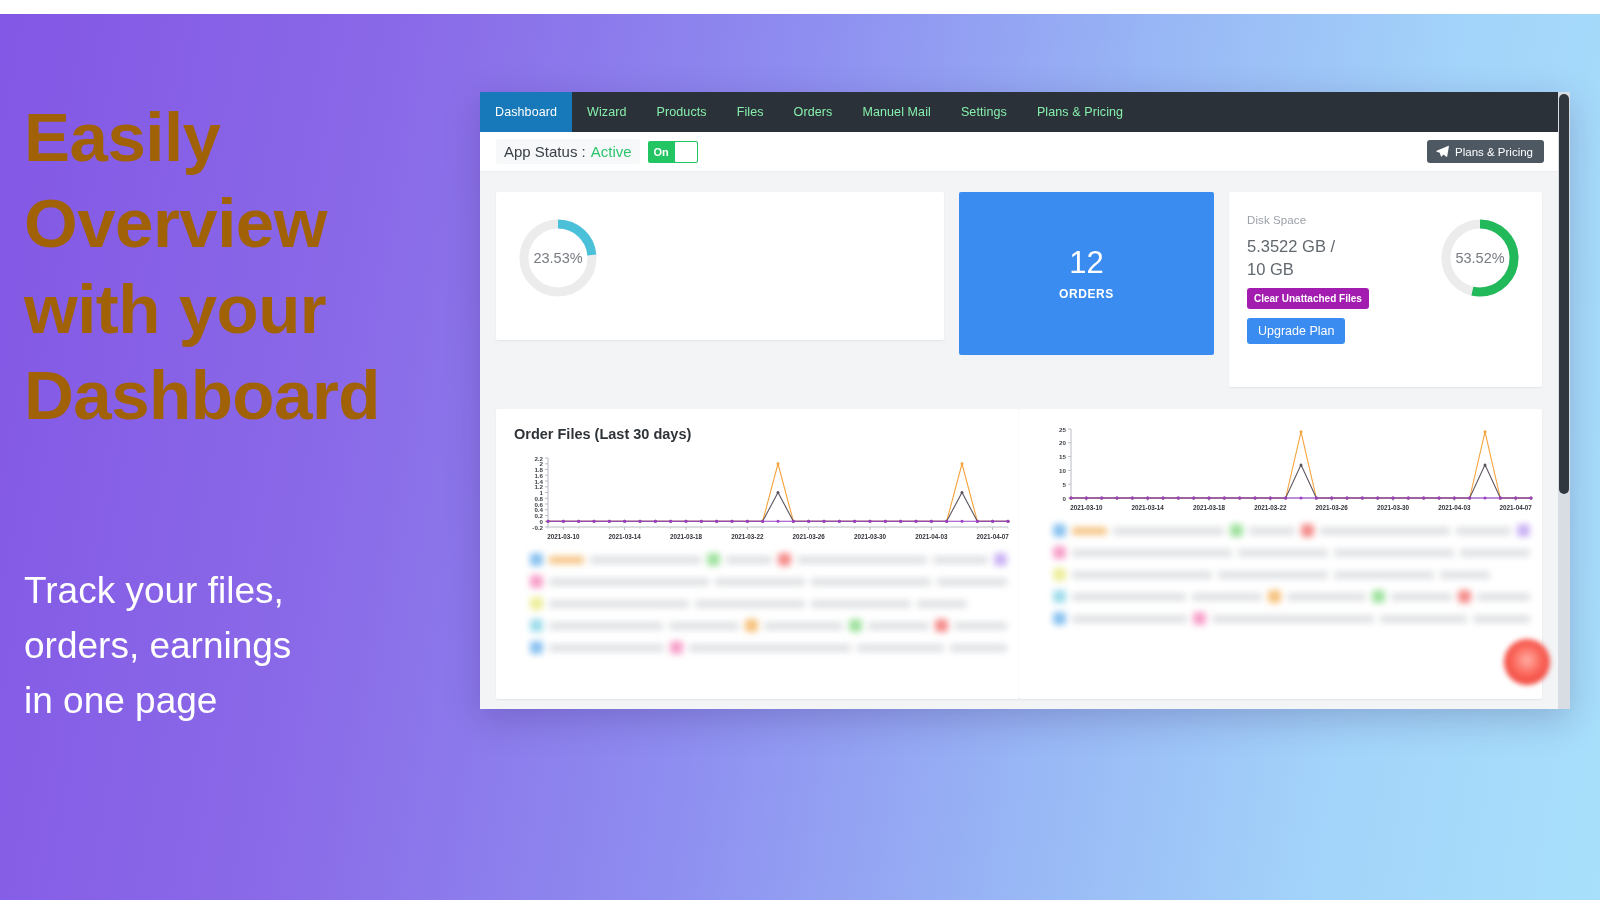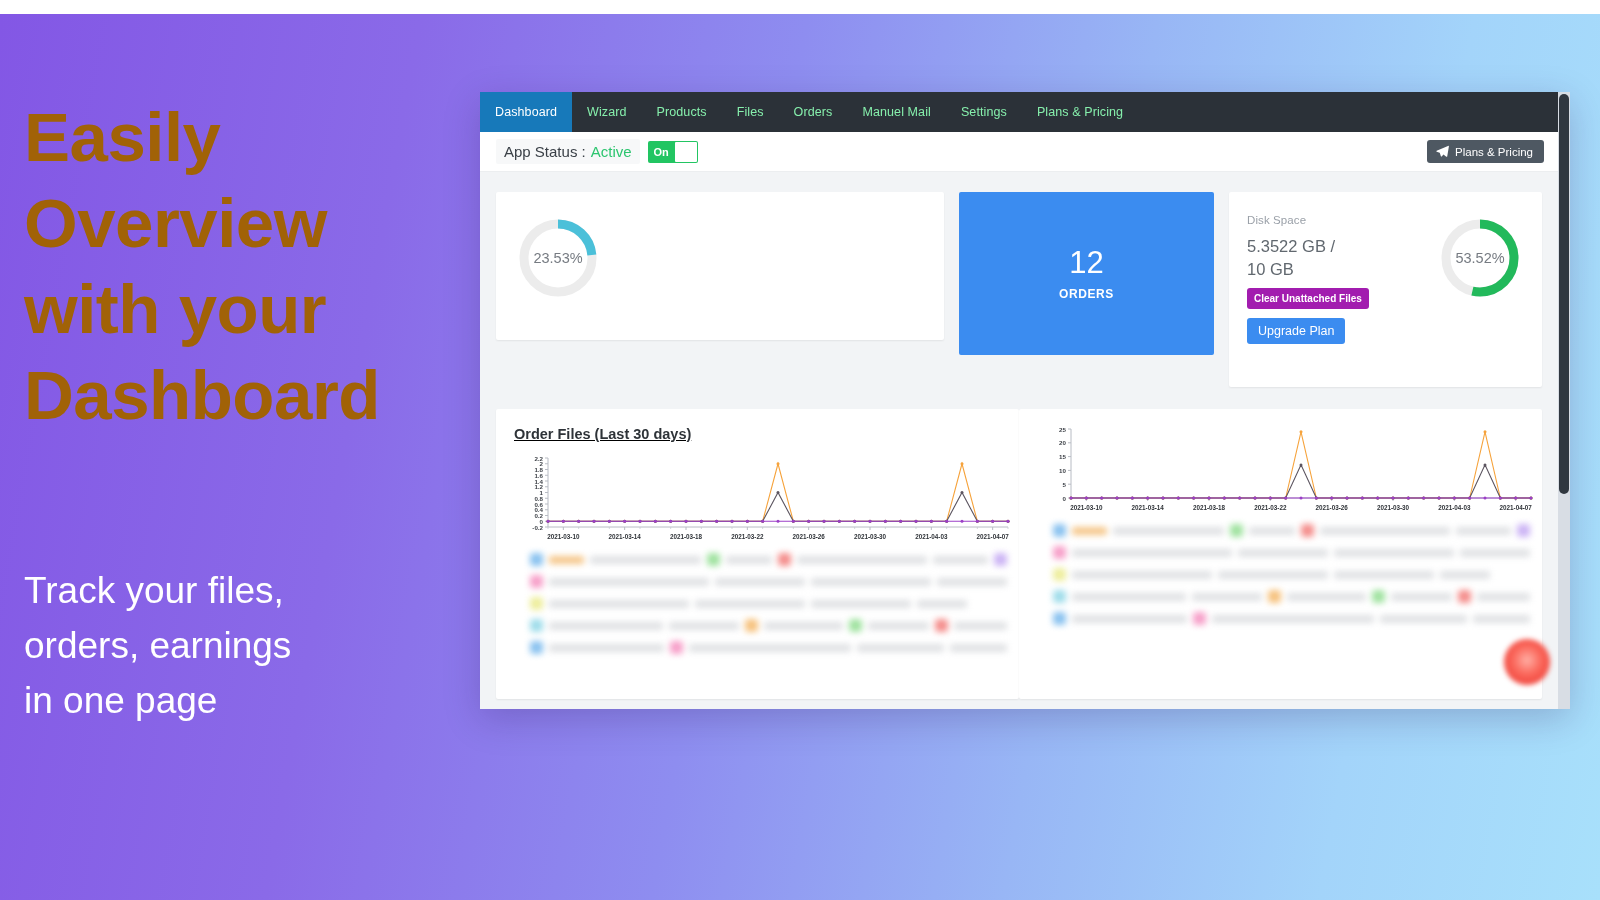--- a/index.html
+++ b/index.html
@@ -151,21 +151,21 @@
 
   .donut { position: relative; flex: 0 0 auto; }
   .donut svg { display: block; }
   .donut-txt {
     position: absolute; inset: 0;
     display: flex; align-items: center; justify-content: center;
     font-size: 14.5px; color: #767b82; font-weight: 300;
   }
 
   
-  .chart-row { display: flex; margin-top: 22px; text-decoration: underline; }
+  .chart-row { display: flex; margin-top: 22px; }
   .chart-card { flex: 1 1 0; background: #ffffff; border-radius: 2px; box-shadow: 0 1px 2px rgba(0,0,0,.07); padding: 14px 12px 0 12px; height: 290px; overflow: hidden; }
   .chart-title { font-size: 14.5px; font-weight: 700; color: #2e3338; margin: 3px 0 10px 6px; }
   .chart-svg { display: block; }
 
   
   .blur-zone { margin-top: 6px; filter: blur(3.3px); opacity: .65; }
   .blur-line { display: flex; align-items: center; gap: 6px; margin: 0 0 9px 22px; }
   .blur-dot { width: 13px; height: 13px; border-radius: 3px; flex: 0 0 auto; }
   .blur-bar { height: 8px; border-radius: 2px; background: #cfd2d6; }
 

